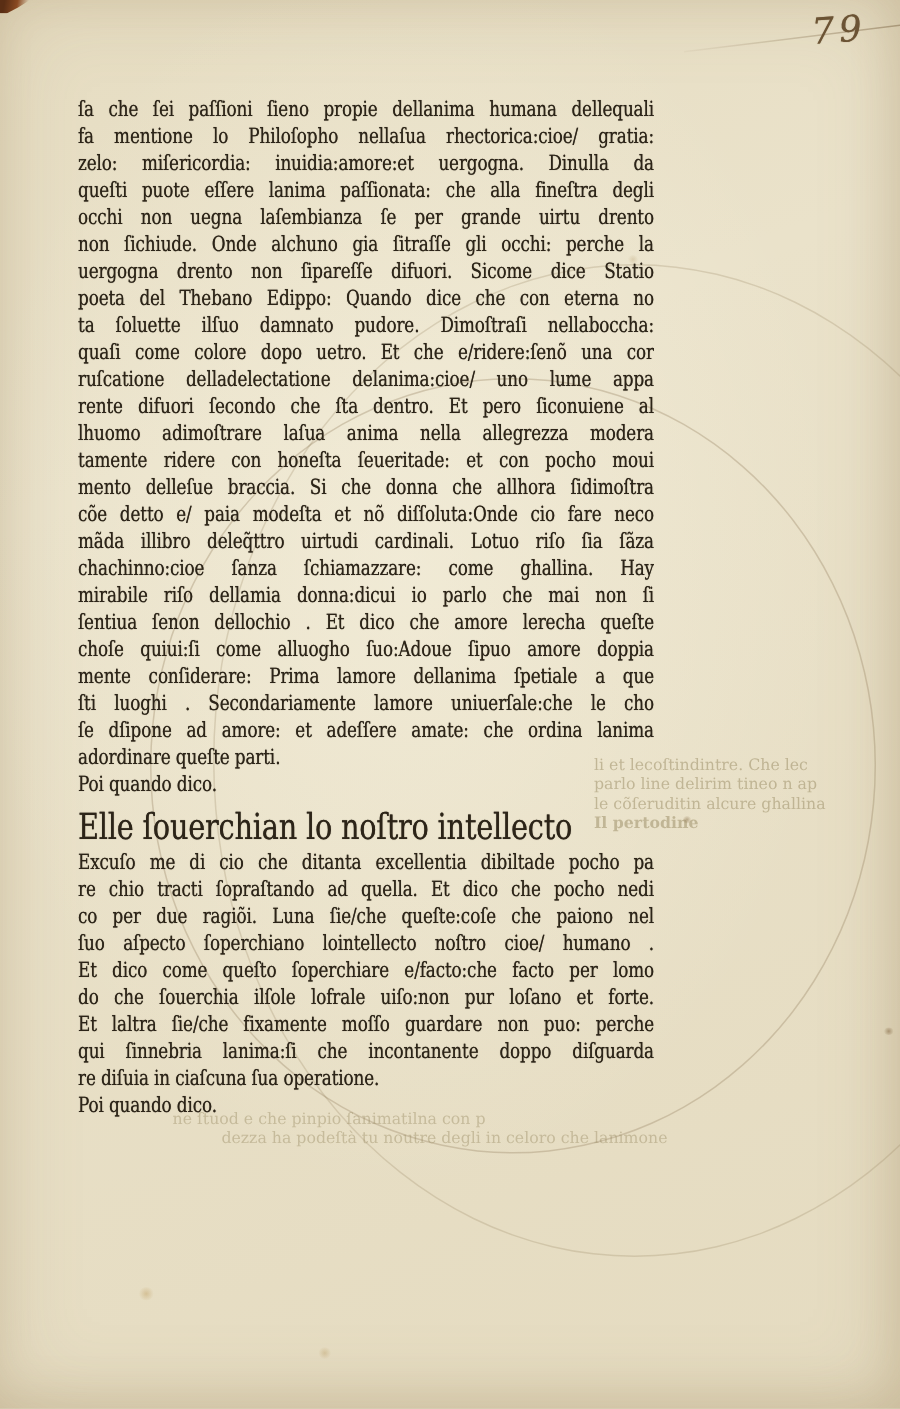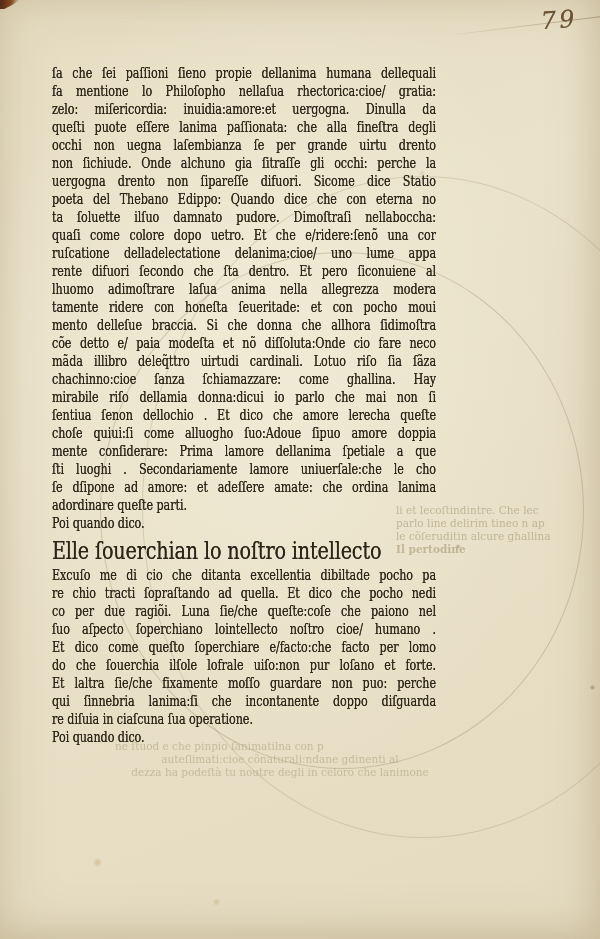--- a/index.html
+++ b/index.html
@@ -30,21 +30,21 @@
     text-align:justify; text-align-last:justify;
     overflow:hidden; letter-spacing:-0.1px;
   }
   .heading {
     margin-top:5px; height:29px; line-height:29px; font-size:24px;
     letter-spacing:-0.2px; white-space:nowrap;
   }
 
   
   .ghost { position:absolute; color:#988a62; opacity:0.5; filter:blur(0.4px); pointer-events:none; }
-  .ghost .line { font-size:10.5px; line-height:13px; height:13px; overflow:hidden; white-space:nowrap; text-align:center; }
+  .ghost .line { font-size:10.5px; line-height:13px; height:13px; overflow:hidden; white-space:nowrap; text-align:right; }
   .ghost.mid { left:396px; top:504px; width:160px; }
   .ghost.bottom { left:115px; top:740px; width:330px; opacity:0.42; }
 
   
   .folio {
     position:absolute; left:541px; top:6px;
     font-size:24px; font-style:italic; color:#6b5334;
     transform:rotate(-4deg); letter-spacing:3px;
     text-shadow:0 0 0.6px rgba(107,83,52,0.7);
   }
@@ -128,21 +128,20 @@
   </div>
 
   <div class="ghost mid">
       <div class="line" style="text-align-last: left;">li et lecoſtindintre. Che lec</div>
       <div class="line" style="text-align-last: left;">parlo line delirim tineo n ap</div>
       <div class="line" style="text-align-last: left;">le cõſeruditin alcure ghallina</div>
       <div class="line" style="text-align-last: left; font-weight: bold;">Il pertodine</div>
     </div>
   <div class="ghost bottom">
       <div class="line" style="text-align-last: left;">ne ſtuod e che pinpio ſanimatilna con p</div>
-      <div class="line">auteſlimati:cioe cõnaturali:ndane gdinenti al</div>
       <div class="line">dezza ha podeſtà tu noutre degli in celoro che lanimone</div>
     </div>
 
   <div class="stain s1"></div>
   <div class="stain s2"></div>
   <div class="stain s3"></div>
   <div class="stain s4"></div>
   <div class="stain s5"></div>
 
 </div>

